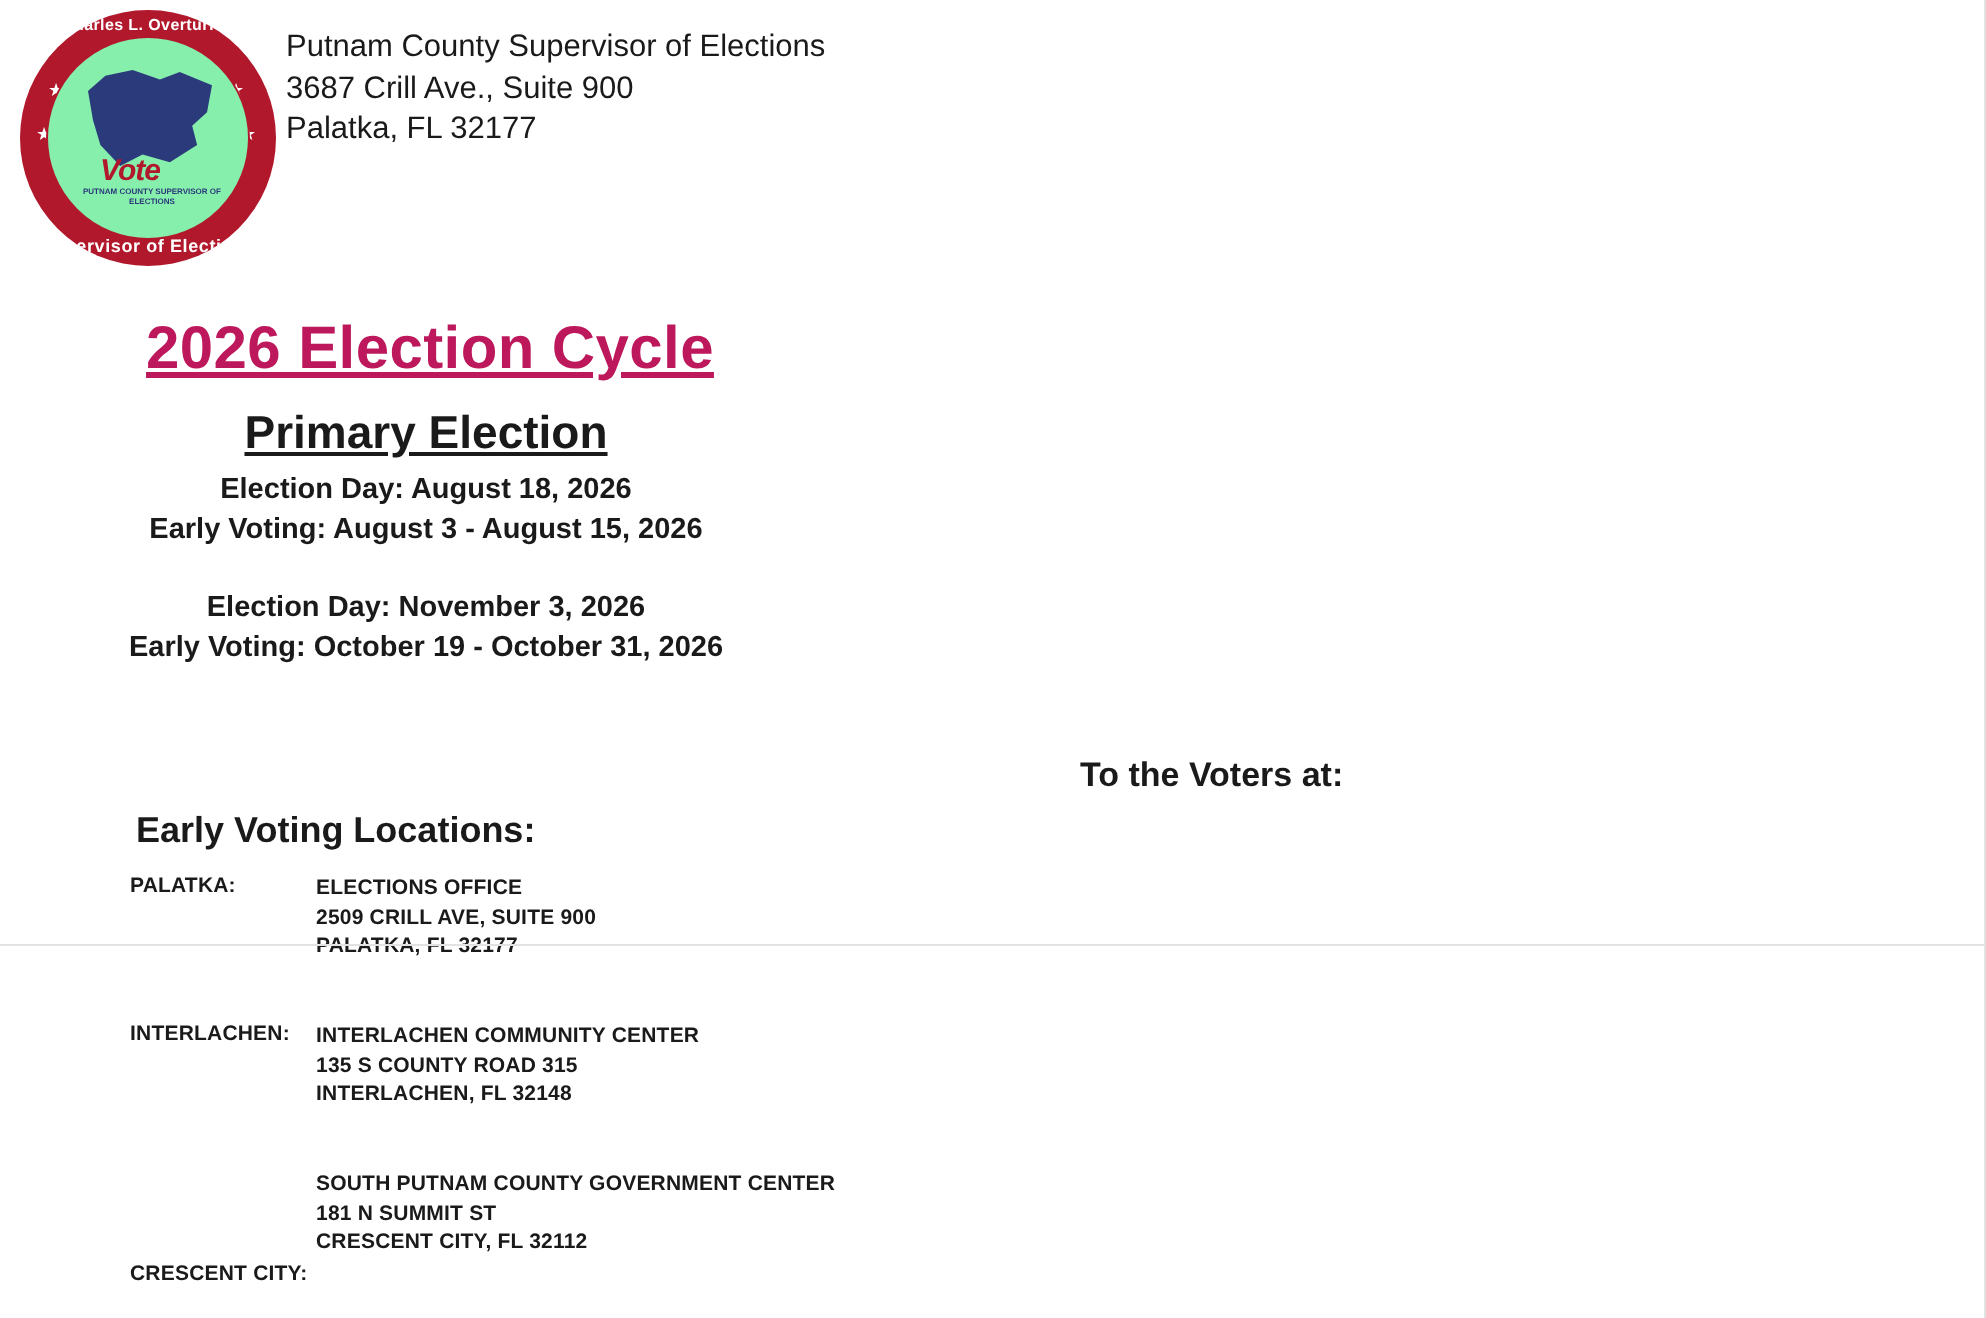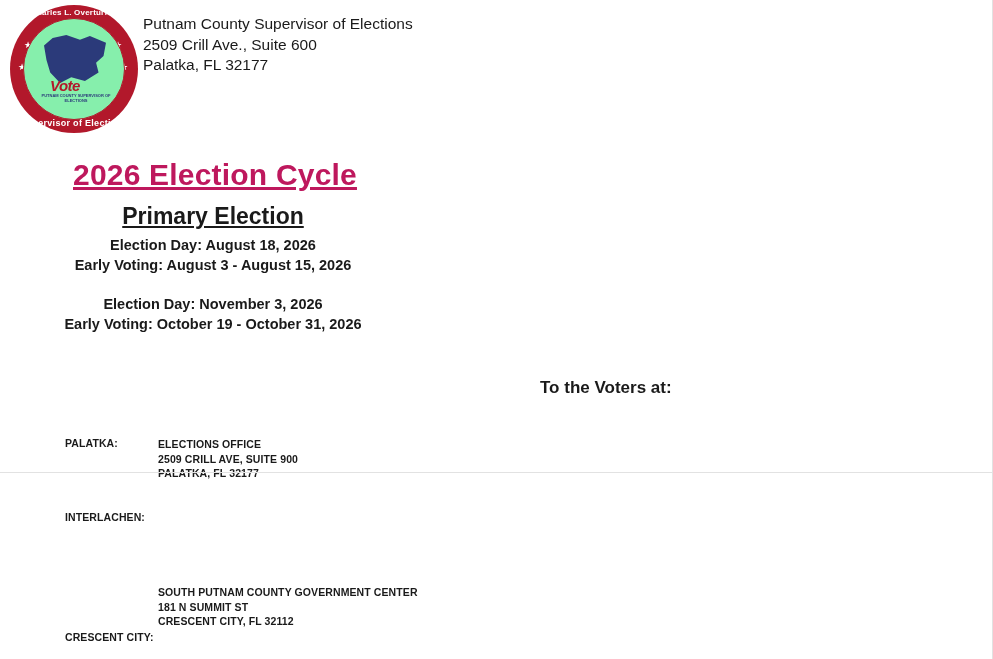--- a/index.html
+++ b/index.html
@@ -228,47 +228,53 @@
       <div class="seal-star" style="left:104px; top:36px;">★</div>
       <div class="seal-inner">
         <div class="seal-map"></div>
         <div class="seal-vote">Vote</div>
         <div class="seal-sub">PUTNAM COUNTY SUPERVISOR OF ELECTIONS</div>
       </div>
     </div>
 
     <div class="office-block">
       <div>Putnam County Supervisor of Elections</div>
-      <div>2509 Crill Ave., Suite 600</div>
+      <div>3687 Crill Ave., Suite 900</div>
       <div>Palatka, FL 32177</div>
     </div>
   </div>
 
   <div class="cycle-title">2026 Election Cycle</div>
 
   <div class="election-block" id="primary-block">
     <div class="election-name">Primary Election</div>
     <div class="election-line">Election Day: August 18, 2026</div>
     <div class="election-line">Early Voting: August 3 - August 15, 2026</div>
   </div>
 
   <div class="election-block" id="general-block">
     <div class="election-line">Election Day: November 3, 2026</div>
     <div class="election-line">Early Voting: October 19 - October 31, 2026</div>
   </div>
 
+  <div class="ev-heading">Early Voting Locations:</div>
 
   <div class="ev-city" style="left:65px; top:437px;">PALATKA:</div>
   <div class="ev-loc" style="left:158px; top:437px;">
     <div>ELECTIONS OFFICE</div>
     <div>2509 CRILL AVE, SUITE 900</div>
     <div>PALATKA, FL 32177</div>
   </div>
 
   <div class="ev-city" style="left:65px; top:511px;">INTERLACHEN:</div>
+  <div class="ev-loc" style="left:158px; top:511px;">
+    <div>INTERLACHEN COMMUNITY CENTER</div>
+    <div>135 S COUNTY ROAD 315</div>
+    <div>INTERLACHEN, FL 32148</div>
+  </div>
 
   <div class="ev-city" style="left:65px; top:603px;margin-top:28px;">CRESCENT CITY:</div>
   <div class="ev-loc" style="left:158px; top:585px;">
     <div>SOUTH PUTNAM COUNTY GOVERNMENT CENTER</div>
     <div>181 N SUMMIT ST</div>
     <div>CRESCENT CITY, FL 32112</div>
   </div>
 
   <div class="voters-at">To the Voters at:</div>
 

